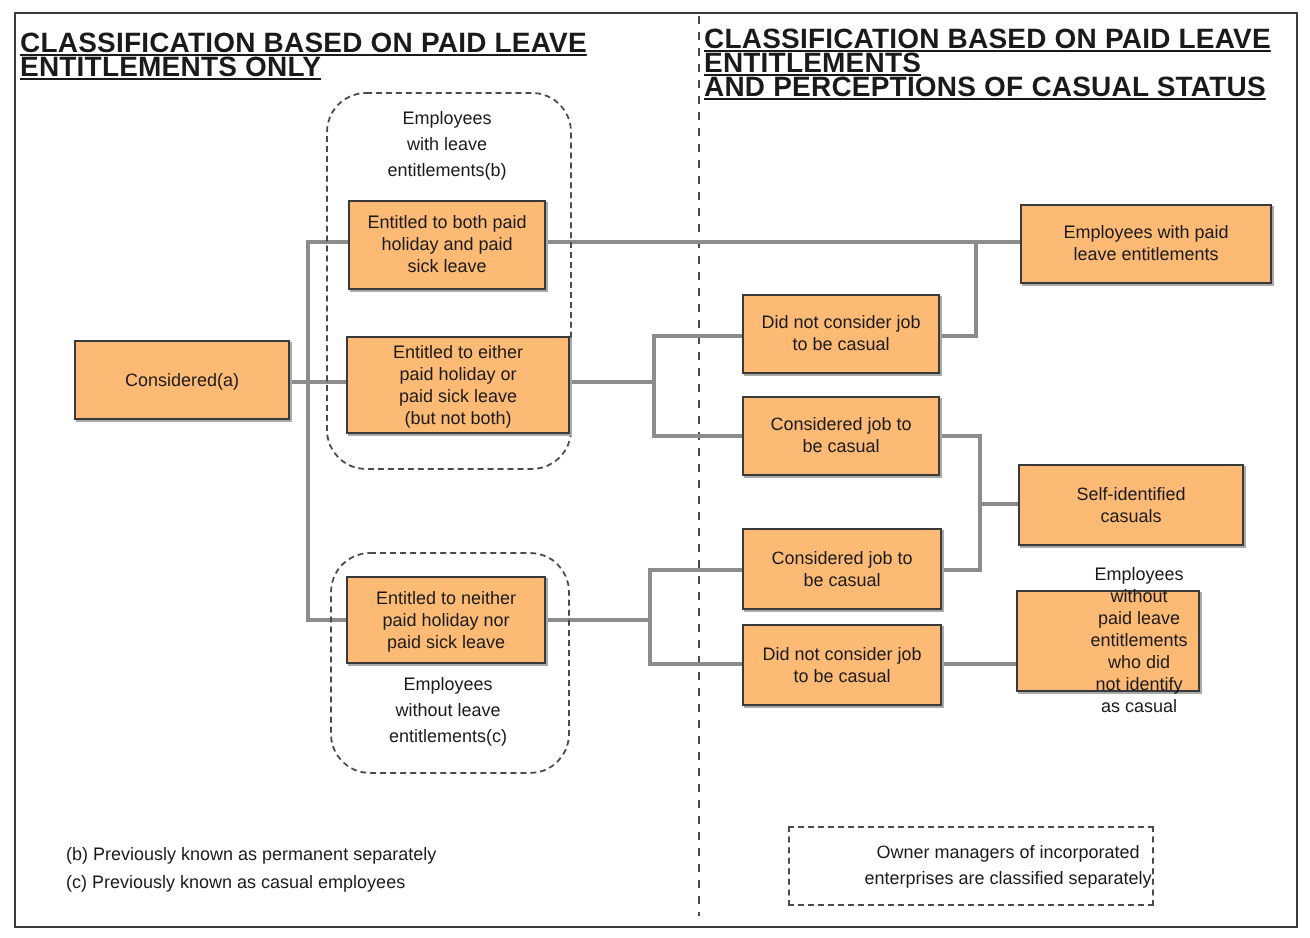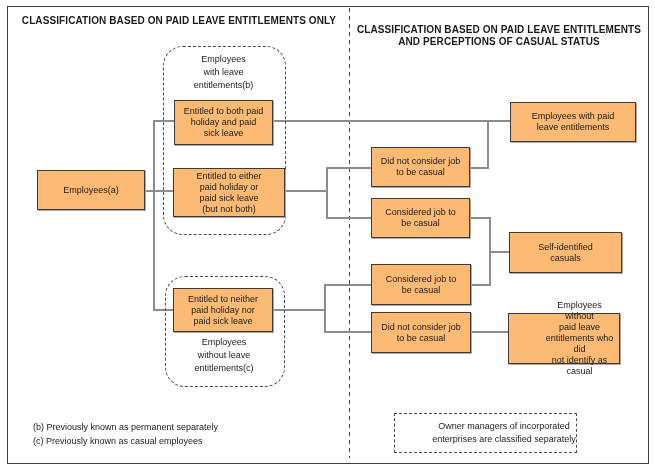--- a/index.html
+++ b/index.html
@@ -9,22 +9,22 @@
   }
   .frame {
     position:absolute; left:7px; top:6px; width:640px; height:456px;
     border:1px solid #3c3c3c;
   }
   .divider {
     position:absolute; left:349px; top:8px; width:1px; height:450px;
     background:repeating-linear-gradient(to bottom,#4a4a4a 0 4px,transparent 4px 8px);
   }
   .hdr {
-    position:absolute; font-weight:bold; font-size:10px; line-height:12px;
-    text-align:center; letter-spacing:0.1px; white-space:pre-line;
+    position:absolute; font-weight:bold; font-size:14px; line-height:12px;
+    letter-spacing:0.1px; white-space:pre-line;text-decoration:underline;
   }
   .hline { position:absolute; height:2px; background:#8c8c8c; }
   .vline { position:absolute; width:2px;  background:#8c8c8c; }
   .box {
     position:absolute; box-sizing:border-box; background:#fdba74;
     border:1px solid #3a3a3a; box-shadow:1px 1px 0 #a9a9a9;
     display:flex; align-items:center; justify-content:center;
     text-align:center; font-size:9px; line-height:11px; white-space:pre-line;
     padding:2px;
   }
@@ -45,21 +45,21 @@
   }
   .footnotes { position:absolute; left:33px; top:421px; font-size:9px; line-height:13.5px; }
 </style>
 </head>
 <body>
 
 <div class="canvas">
   <div class="frame"></div>
 
   <div class="hdr" style="left:10px; top:15px; width:338px;">CLASSIFICATION BASED ON PAID LEAVE ENTITLEMENTS ONLY</div>
-  <div class="hdr" style="left:352px; top:24px; width:294px;">CLASSIFICATION BASED ON PAID LEAVE ENTITLEMENTS
+  <div class="hdr" style="left:352px; top:13px; width:294px;">CLASSIFICATION BASED ON PAID LEAVE ENTITLEMENTS
 AND PERCEPTIONS OF CASUAL STATUS</div>
 
   <div class="divider"></div>
 
   <div class="hline" style="left:273px; top:120px; width:237px;"></div>
   <div class="vline" style="left:487px; top:120px; height:49px;"></div>
   <div class="hline" style="left:470px; top:167px; width:19px;"></div>
   <div class="hline" style="left:145px; top:190px; width:28px;"></div>
   <div class="vline" style="left:153px; top:120px; height:191px;"></div>
   <div class="hline" style="left:154px; top:120px; width:21px;"></div>
@@ -81,21 +81,21 @@
   <div class="dashed-group" style="left:163px; top:46px; width:121px; height:187px;"></div>
   <div class="dashed-group" style="left:165px; top:276px; width:118px; height:109px;"></div>
 
   <div class="group-title" style="left:163px; top:53px; width:121px;">Employees
 with leave
 entitlements(b)</div>
   <div class="group-title" style="left:165px; top:336px; width:118px;">Employees
 without leave
 entitlements(c)</div>
 
-  <div class="box" style="left:37px; top:170px; width:108px; height:40px;">Employees(a)</div>
+  <div class="box" style="left:37px; top:170px; width:108px; height:40px;">Considered(a)</div>
   <div class="box" style="left:174px; top:100px; width:99px; height:45px;">Entitled to both paid
 holiday and paid
 sick leave</div>
   <div class="box" style="left:173px; top:168px; width:112px; height:49px;">Entitled to either
 paid holiday or
 paid sick leave
 (but not both)</div>
   <div class="box" style="left:173px; top:288px; width:100px; height:44px;text-align:center;">Entitled to neither
 paid holiday nor
 paid sick leave</div>
@@ -106,21 +106,21 @@
 be casual</div>
   <div class="box" style="left:371px; top:264px; width:100px; height:41px;">Considered job to
 be casual</div>
   <div class="box" style="left:371px; top:312px; width:100px; height:41px;">Did not consider job
 to be casual</div>
 
   <div class="box" style="left:510px; top:102px; width:126px; height:40px;">Employees with paid
 leave entitlements</div>
   <div class="box" style="left:509px; top:232px; width:113px; height:41px;">Self-identified
 casuals</div>
-  <div class="box" style="left:508px; top:313px; width:112px; height:51px;padding-left:33px;">Employees without
+  <div class="box" style="left:508px; top:295px; width:92px; height:51px;padding-left:33px;">Employees without
 paid leave
 entitlements who did
 not identify as casual</div>
 
   <div class="note-box" style="left:394px; top:413px; width:183px; height:40px;">Owner managers of incorporated
 enterprises are classified separately</div>
 
   <div class="footnotes">
     <div>(b) Previously known as permanent separately</div>
     <div>(c) Previously known as casual employees</div>

